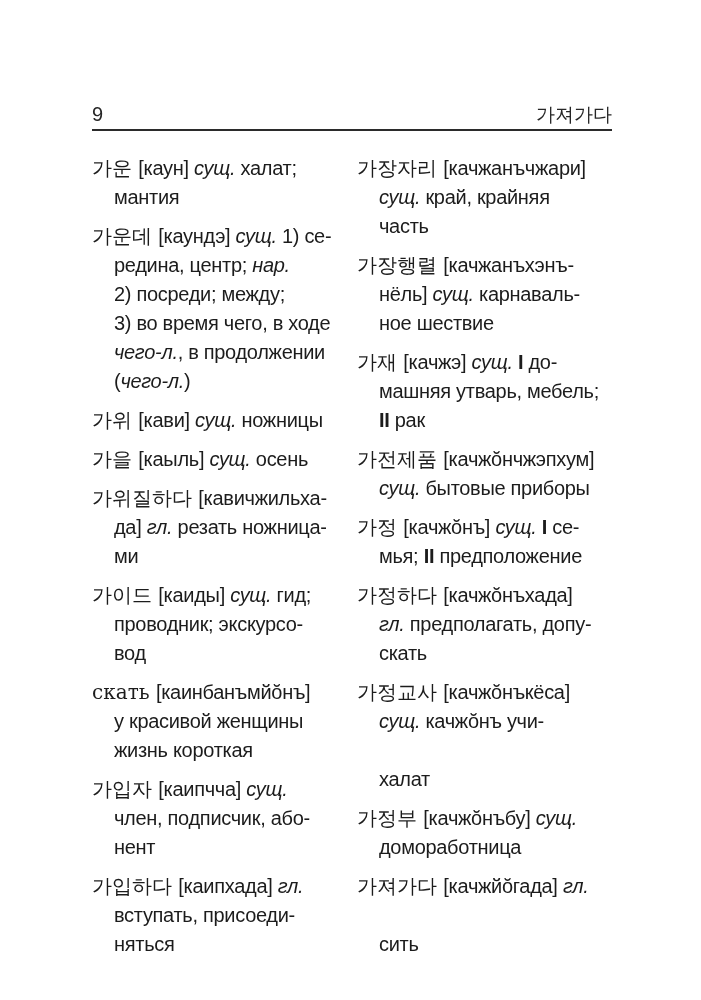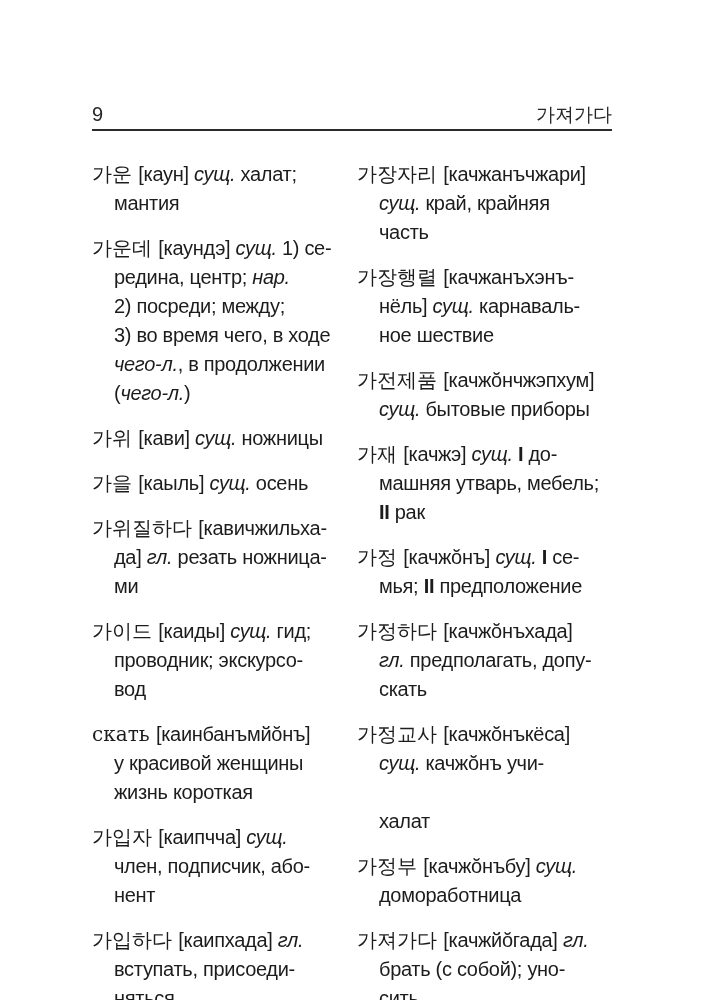--- a/index.html
+++ b/index.html
@@ -42,21 +42,21 @@
   }
   .columns {
     display: flex;
     gap: 10px;
     margin-top: 13px;
   }
   .col {
     width: 255px;
   }
   .entry {
-    margin: 16px 0 5px 0;
+    margin: 10px 0 5px 0;
     padding-left: 22px;
     text-indent: -22px;
     font-family: "Liberation Sans", sans-serif;
     font-size: 20px;
     line-height: 29px;
     letter-spacing: -0.3px;
     color: #1c1c1c;
   }
   .kor {
     font-family: "DejaVu Serif", serif;
@@ -84,23 +84,23 @@
           <p class="entry"><span class="kor">가을 </span><span class="pl">[каыль] </span><span class="it">сущ.</span><span class="pl"> осень</span></p>
           <p class="entry"><span class="kor">가위질하다 </span><span class="pl">[кавичжильха-</span><br><span class="pl">да] </span><span class="it">гл.</span><span class="pl"> резать ножница-</span><br><span class="pl">ми</span></p>
           <p class="entry"><span class="kor">가이드 </span><span class="pl">[каиды] </span><span class="it">сущ.</span><span class="pl"> гид;</span><br><span class="pl">проводник; экскурсо-</span><br><span class="pl">вод</span></p>
           <p class="entry"><span class="kor">скать </span><span class="pl">[каинбанъмйŏнъ]</span><br><span class="pl">у красивой женщины</span><br><span class="pl">жизнь короткая</span></p>
           <p class="entry"><span class="kor">가입자 </span><span class="pl">[каипчча] </span><span class="it">сущ.</span><br><span class="pl">член, подписчик, або-</span><br><span class="pl">нент</span></p>
           <p class="entry"><span class="kor">가입하다 </span><span class="pl">[каипхада] </span><span class="it">гл.</span><br><span class="pl">вступать, присоеди-</span><br><span class="pl">няться</span></p>
         </div>
       <div class="col" id="col-right">
           <p class="entry"><span class="kor">가장자리 </span><span class="pl">[качжанъчжари]</span><br><span class="it">сущ.</span><span class="pl"> край, крайняя</span><br><span class="pl">часть</span></p>
           <p class="entry"><span class="kor">가장행렬 </span><span class="pl">[качжанъхэнъ-</span><br><span class="pl">нёль] </span><span class="it">сущ.</span><span class="pl"> карнаваль-</span><br><span class="pl">ное шествие</span></p>
+          <p class="entry"><span class="kor">가재 </span><span class="pl">[качжэ] </span><span class="it">сущ.</span><span class="pl"> </span><span class="b">I</span><span class="pl"> до-</span><br><span class="pl">машняя утварь, мебель;</span><br><span class="b">II</span><span class="pl"> рак</span></p>
           <p class="entry"><span class="kor">가전제품 </span><span class="pl">[качжŏнчжэпхум]</span><br><span class="it">сущ.</span><span class="pl"> бытовые приборы</span></p>
-          <p class="entry"><span class="kor">가재 </span><span class="pl">[качжэ] </span><span class="it">сущ.</span><span class="pl"> </span><span class="b">I</span><span class="pl"> до-</span><br><span class="pl">машняя утварь, мебель;</span><br><span class="b">II</span><span class="pl"> рак</span></p>
           <p class="entry"><span class="kor">가정 </span><span class="pl">[качжŏнъ] </span><span class="it">сущ.</span><span class="pl"> </span><span class="b">I</span><span class="pl"> се-</span><br><span class="pl">мья; </span><span class="b">II</span><span class="pl"> предположение</span></p>
           <p class="entry"><span class="kor">가정하다 </span><span class="pl">[качжŏнъхада]</span><br><span class="it">гл.</span><span class="pl"> предполагать, допу-</span><br><span class="pl">скать</span></p>
           <p class="entry"><span class="kor">가정교사 </span><span class="pl">[качжŏнъкёса]</span><br><span class="it">сущ.</span><span class="pl"> качжŏнъ учи-</span><br><br><span class="pl">халат</span></p>
           <p class="entry"><span class="kor">가정부 </span><span class="pl">[качжŏнъбу] </span><span class="it">сущ.</span><br><span class="pl">домоработница</span></p>
-          <p class="entry"><span class="kor">가져가다 </span><span class="pl">[качжйŏгада] </span><span class="it">гл.</span><br><span class="pl">брать (с собой); уно-</span><br><span class="pl">сить</span></p>
+          <p class="entry"><span class="kor">가져가다 </span><span class="pl">[качжйŏгада] </span><span class="it">гл.</span><br><br><span class="pl">сить</span></p>
         </div>
     </div>
   </div>
 </div>
 
 </body></html>

